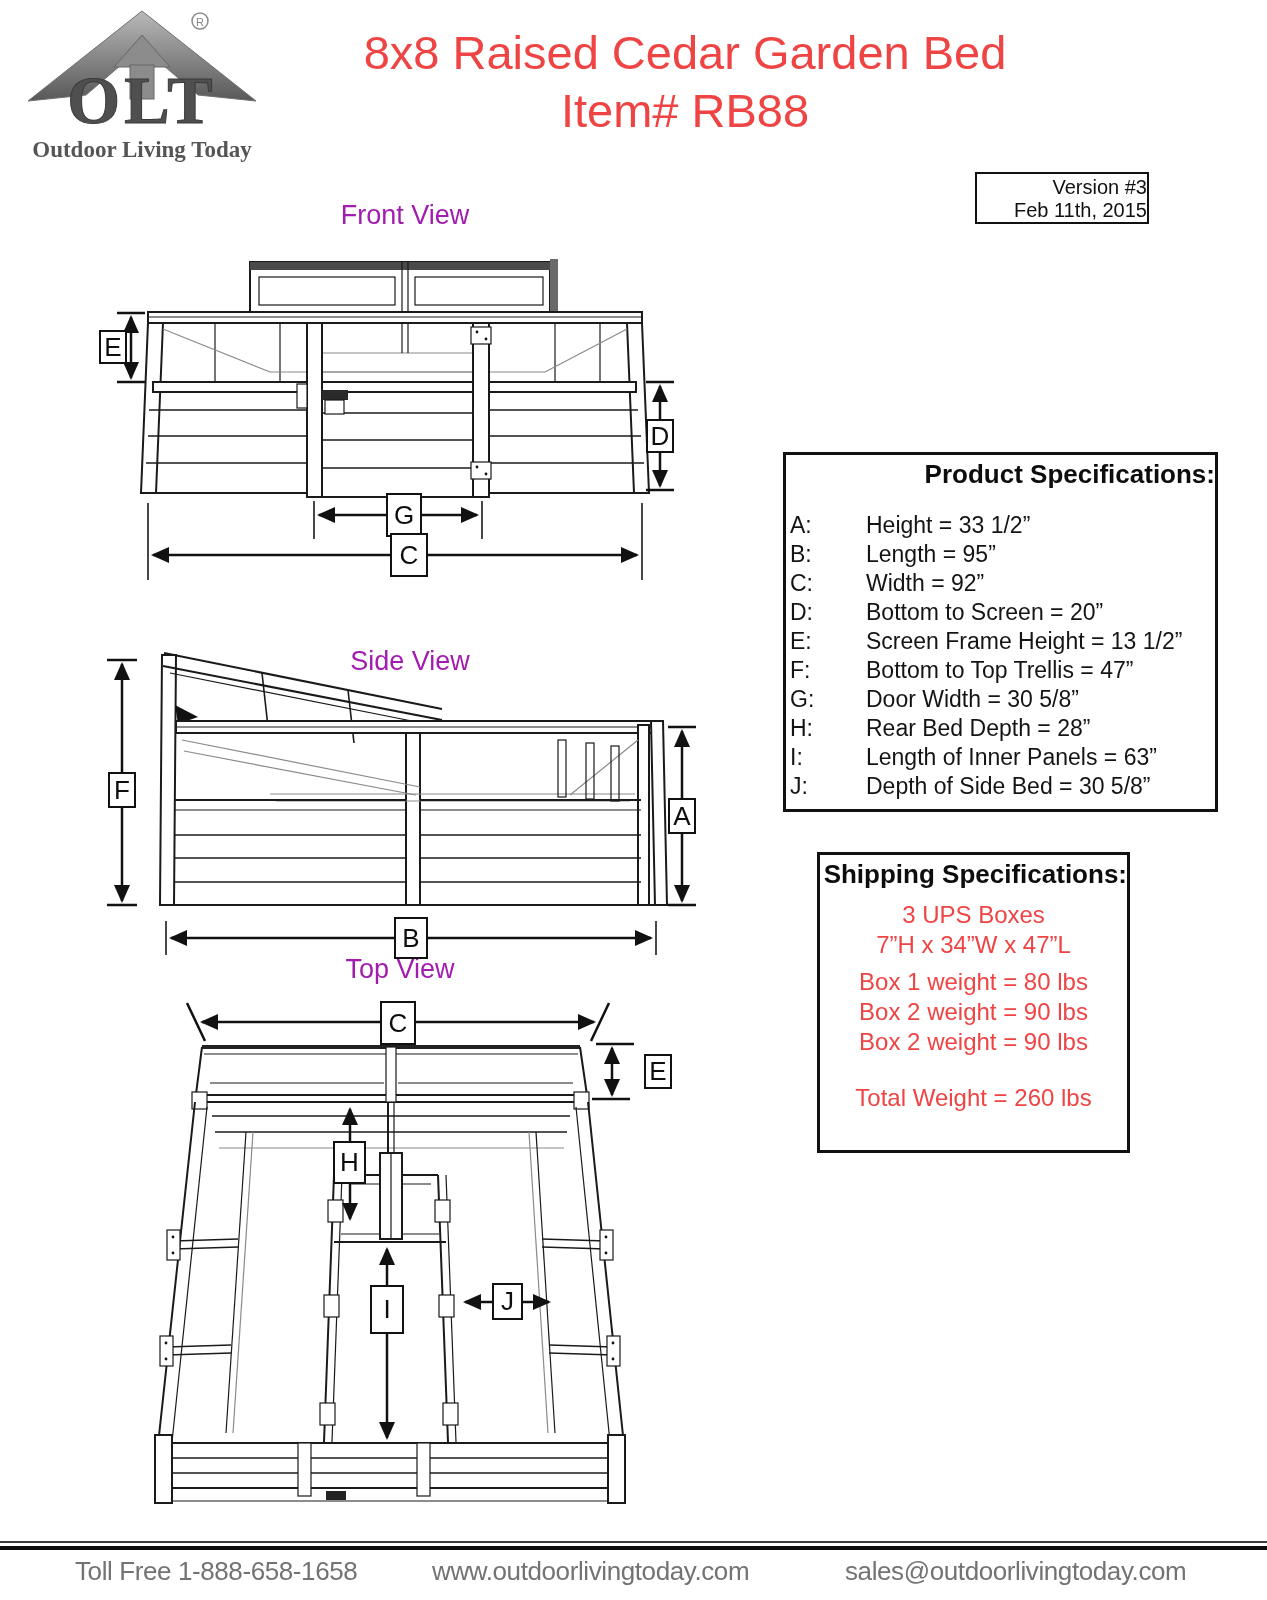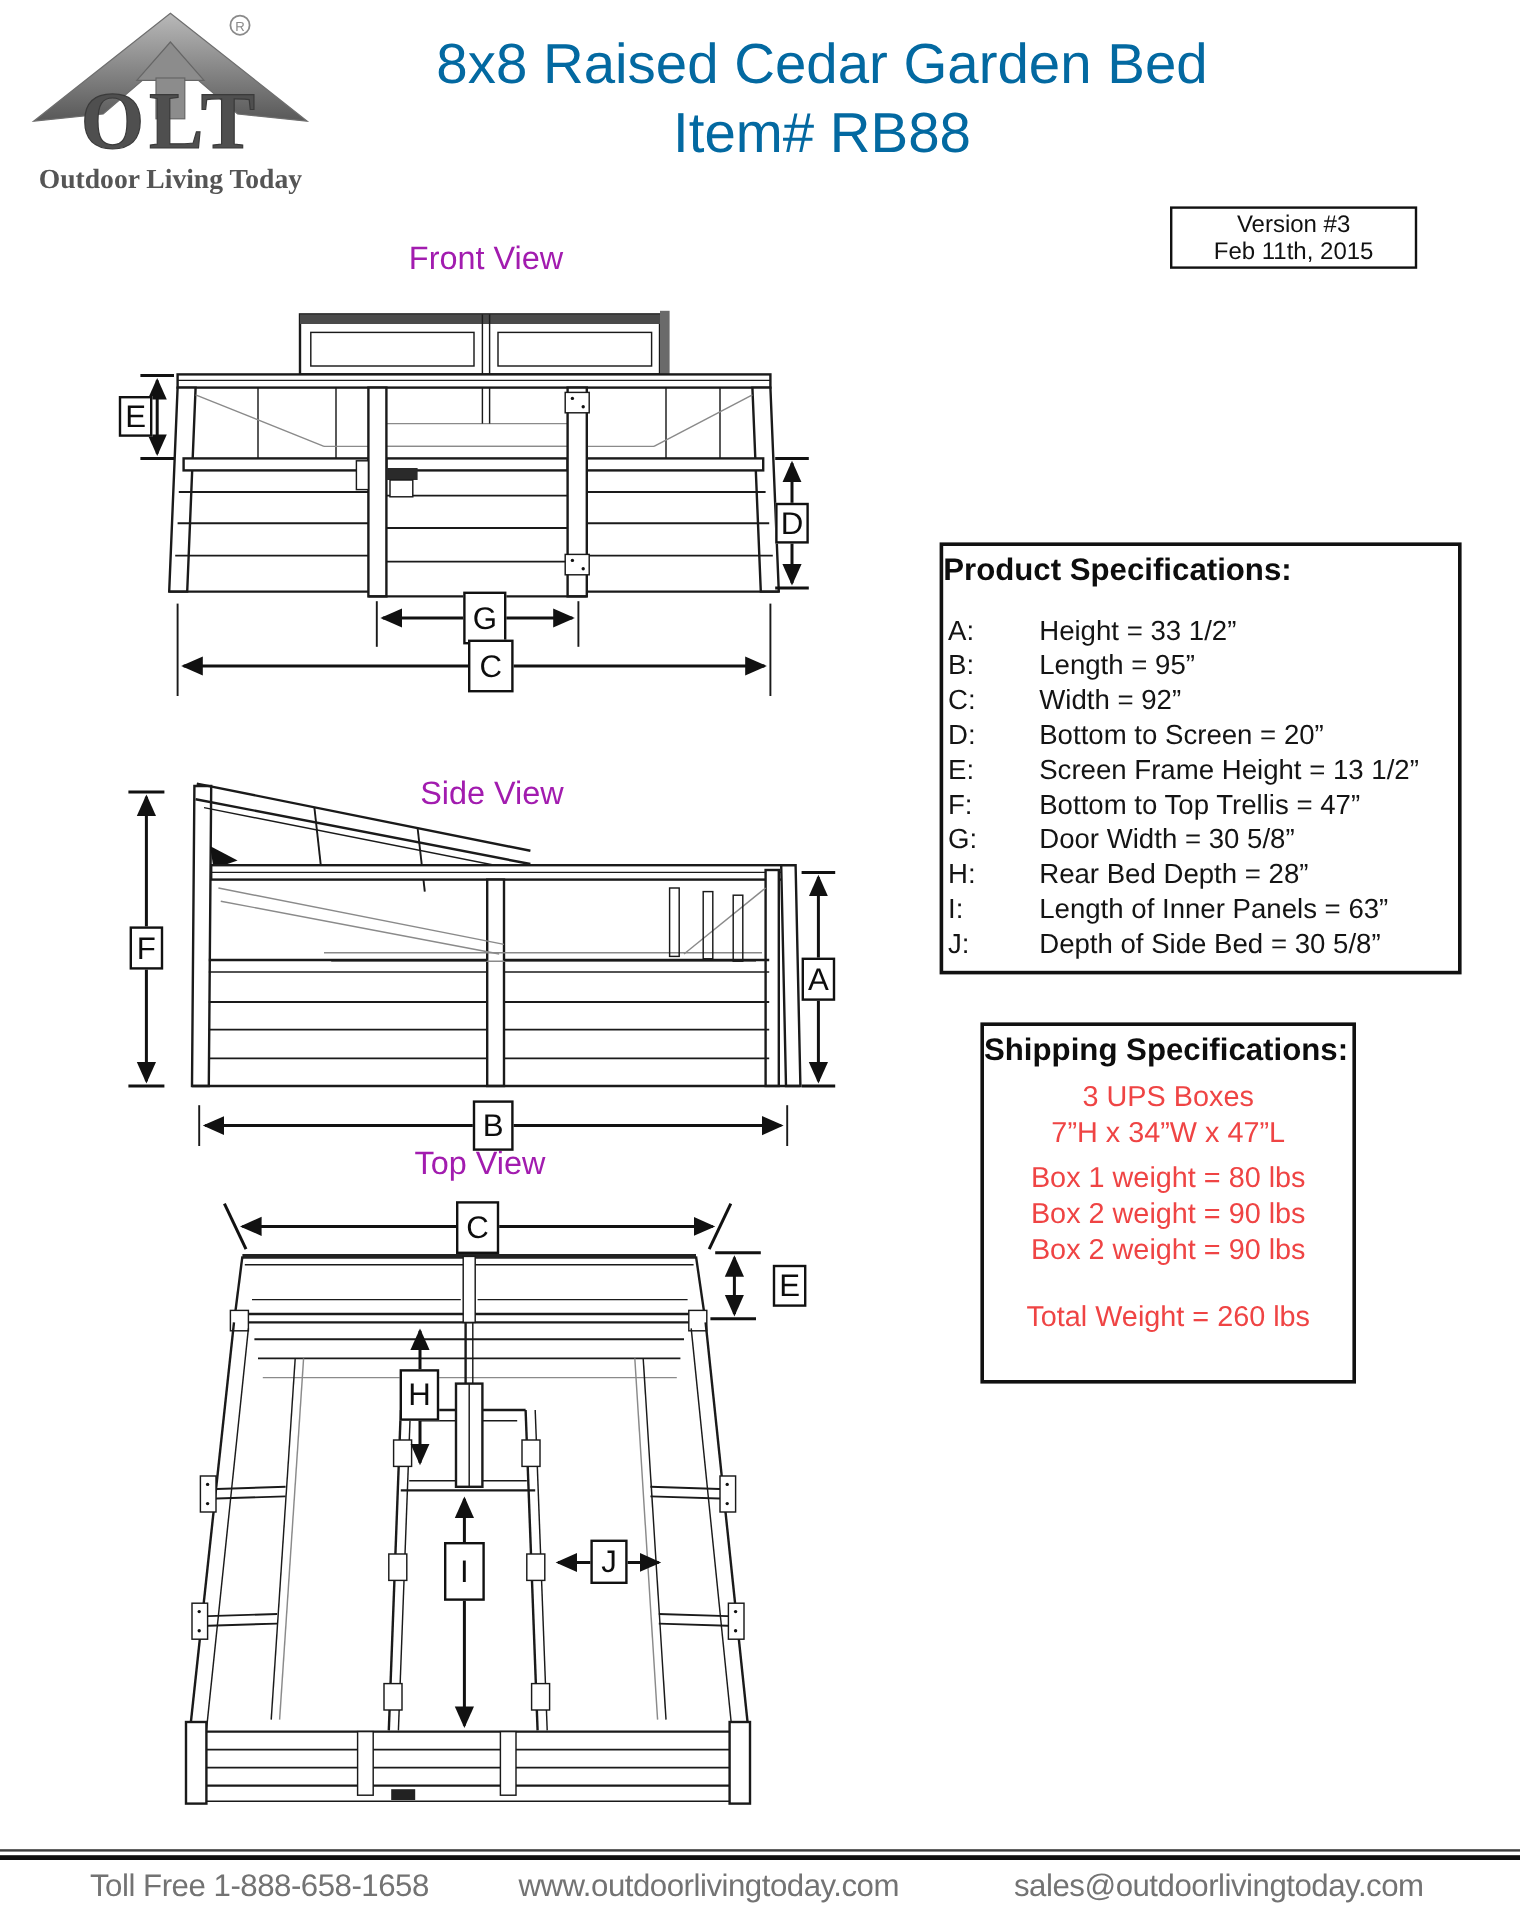--- a/index.html
+++ b/index.html
@@ -1,25 +1,25 @@
 <!DOCTYPE html>
 <html><head>
 <meta charset="utf-8">
 <style>
   html,body{margin:0;padding:0;background:#fff;}
   body{font-family:"Liberation Sans",sans-serif;color:#111;}
   .page{position:relative;width:1267px;height:1600px;background:#fff;overflow:hidden;}
   .hdr-title{position:absolute;left:265px;top:24px;width:840px;text-align:center;
-             font-size:47px;line-height:58px;color:#0369a1;}
-  .version-box{position:absolute;left:975px;top:172px;width:206px;height:52px;
-               border:2.5px solid #111;box-sizing:border-box;text-align:center;
+             font-size:47px;line-height:58px;color:#ef4444;}
+  .version-box{position:absolute;left:975px;top:172px;width:174px;height:52px;
+               border:2.5px solid #111;box-sizing:border-box;text-align:right;
                font-size:20px;line-height:23px;padding-top:2px;background:#fff;}
   .view-title{position:absolute;width:220px;text-align:center;font-size:27px;color:#a21caf;}
   .spec-box{position:absolute;border:3px solid #111;box-sizing:border-box;background:#fff;}
-  .spec-title{font-weight:bold;font-size:26px;text-align:left;margin-top:4px;color:#0d0d0d;}
+  .spec-title{font-weight:bold;font-size:26px;text-align:right;margin-top:4px;color:#0d0d0d;}
   .spec-rows{margin-top:21px;}
   .spec-row{display:flex;font-size:23px;line-height:29px;color:#141414;}
   .spec-key{width:80px;padding-left:4px;box-sizing:border-box;flex:none;}
   .ship-line{font-size:24px;line-height:30px;text-align:center;color:#ef4444;}
   .dim-box{position:absolute;background:#fff;border:2.5px solid #111;box-sizing:border-box;
            display:flex;align-items:center;justify-content:center;font-size:26px;color:#0d0d0d;}
   .drawing{position:absolute;}
   .footer-rule{position:absolute;left:0;top:1541px;width:1267px;height:3px;
                border-top:2px solid #3c3c3c;border-bottom:4px solid #0d0d0d;}
   .footer-text{position:absolute;top:1556px;font-size:26px;letter-spacing:-0.4px;color:#737373;white-space:nowrap;}

